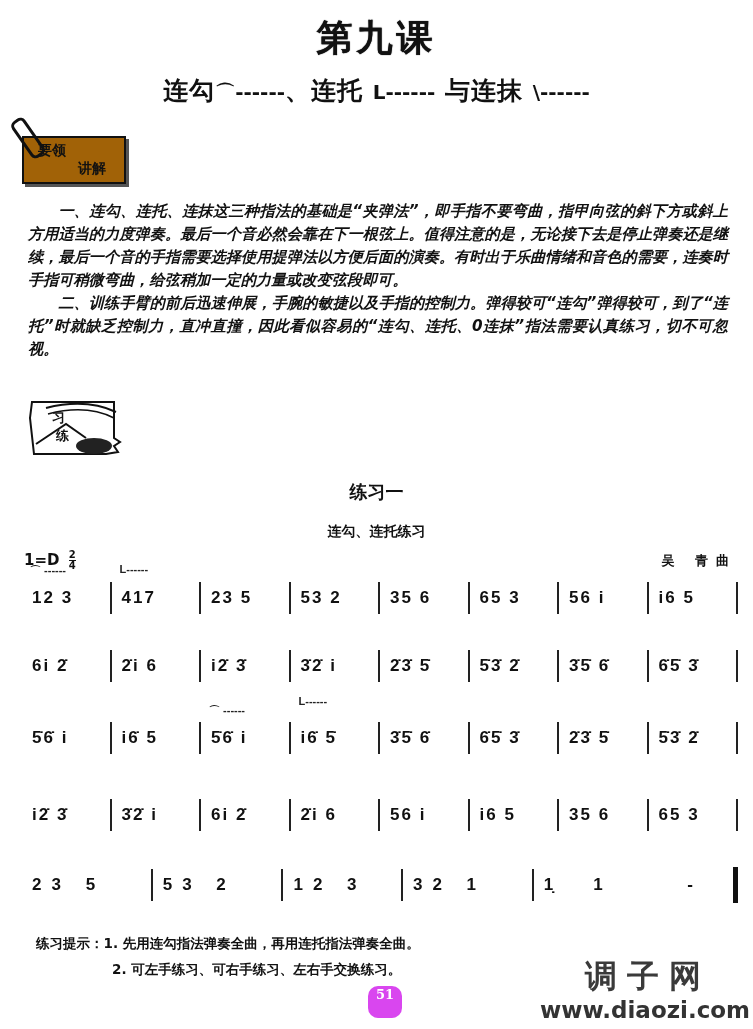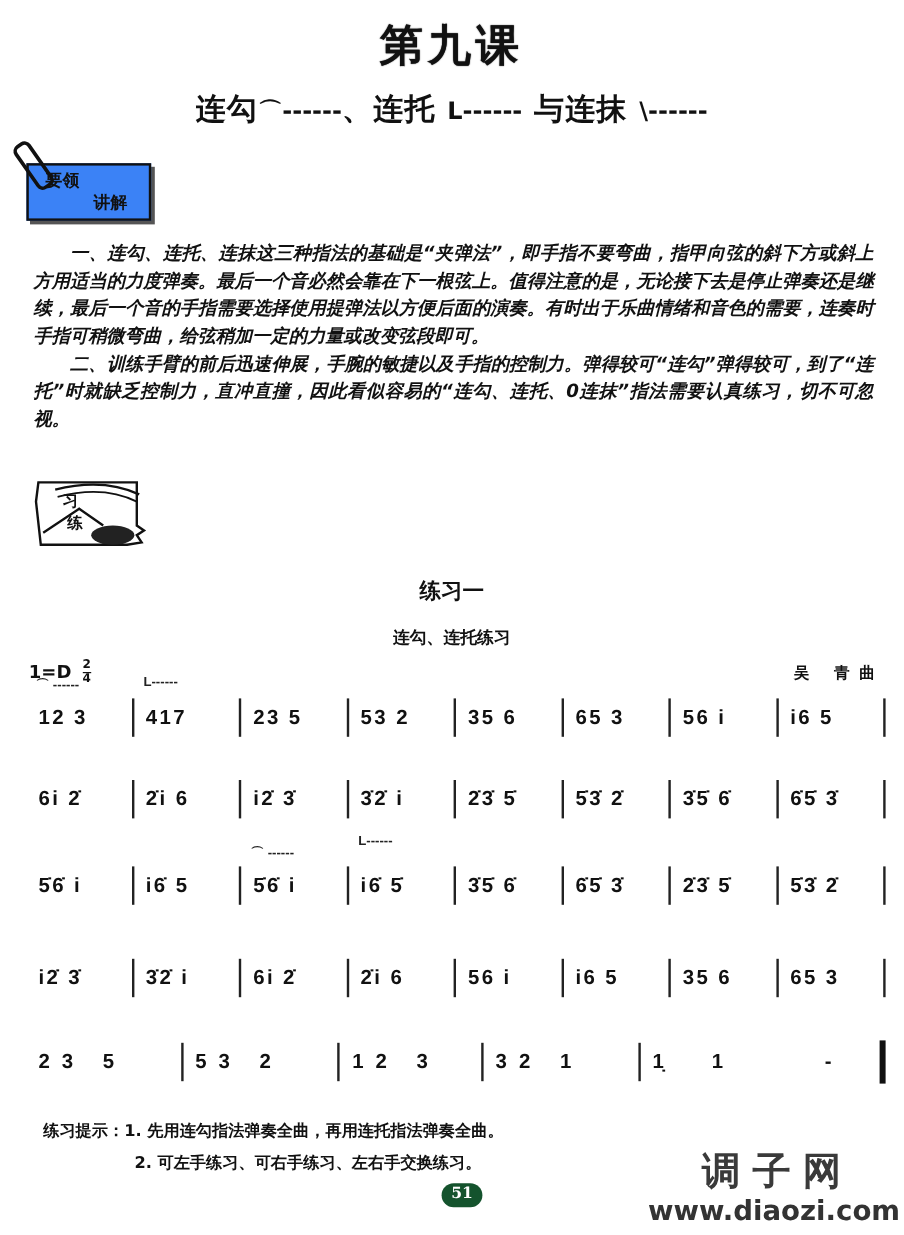--- a/index.html
+++ b/index.html
@@ -5,21 +5,21 @@
   html, body { margin: 0; padding: 0; background: #ffffff; }
   body { width: 753px; height: 1029px; position: relative; overflow: hidden;
          font-family: "DejaVu Serif", "Liberation Serif", serif; color: #111; }
   .abs { position: absolute; }
   .title { left: 0; width: 753px; top: 14px; text-align: center; font-size: 36px; font-weight: bold;
            letter-spacing: 4px; color: #111; text-shadow: 0 0 1px #000; }
   .subtitle { left: 0; width: 753px; top: 74px; text-align: center; font-size: 25px; font-weight: bold;
               font-family: "DejaVu Sans", "Liberation Sans", sans-serif; letter-spacing: 1px; }
   .subtitle .mark { font-weight: bold; font-size: 20px; letter-spacing: 0; }
   .badge1 { left: 22px; top: 136px; width: 100px; height: 44px; border: 2px solid #111;
-            box-shadow: 3px 3px 0 #555; background: #3b82f6; }
+            box-shadow: 3px 3px 0 #555; background: #a16207; }
   .badge1 .clip { position: absolute; left: -4px; top: -22px; width: 10px; height: 38px;
             border: 3px solid #111; border-radius: 6px; transform: rotate(-35deg); background: transparent; }
   .badge1 .t1 { position: absolute; left: 14px; top: 4px; font-size: 14px; font-weight: bold;
             font-family: "DejaVu Sans", sans-serif; }
   .badge1 .t2 { position: absolute; left: 54px; top: 22px; font-size: 14px; font-weight: bold;
             font-family: "DejaVu Sans", sans-serif; }
   .para { left: 28px; width: 700px; font-size: 15.2px; line-height: 23px; font-weight: bold;
           font-family: "DejaVu Sans", "Liberation Sans", sans-serif; text-align: justify; }
   .para p { margin: 0; }
   .para .indent { text-indent: 2em; font-style: italic; }
@@ -34,21 +34,21 @@
   .composer { right: 16px; top: 552px; font-size: 13px; font-weight: bold; font-family: "DejaVu Sans", sans-serif; letter-spacing: 8px; }
   .staff-row { left: 22px; width: 716px; height: 46px; display: flex; align-items: center; }
   .measure { flex: 1; display: flex; align-items: center; height: 100%; position: relative;
              font-family: "Liberation Sans", "DejaVu Sans", sans-serif; font-weight: bold; font-size: 17px; }
   .measure .notes { padding-left: 10px; letter-spacing: 2px; white-space: pre; position: relative; }
   .bar { width: 2px; height: 32px; background: #222; }
   .bar.final { width: 5px; height: 36px; background: #111; }
   .mark-above { position: absolute; top: -12px; left: 8px; font-size: 11px; letter-spacing: 0; color: #222; }
   .tips { left: 36px; top: 930px; font-size: 13.5px; font-weight: bold; font-family: "DejaVu Sans", sans-serif; line-height: 26px; }
   .tips .row2 { padding-left: 76px; }
-  .pagenum { left: 368px; top: 986px; width: 34px; height: 20px; border-radius: 10px; background: #14532d; color: #fff;
+  .pagenum { left: 368px; top: 986px; width: 34px; height: 32px; border-radius: 10px; background: #d946ef; color: #fff;
              text-align: center; font-size: 13px; line-height: 18px; font-weight: bold; }
   .wm1 { left: 585px; top: 955px; font-size: 32px; font-family: "DejaVu Sans", sans-serif; font-weight: bold; color: #3a3a3a; letter-spacing: 10px; }
   .wm2 { left: 540px; top: 997px; font-size: 23px; font-family: "DejaVu Sans", sans-serif; font-weight: bold; color: #333; }
 </style>
 </head>
 <body>
 
 <div class="abs title">第九课</div>
 
 <div class="abs subtitle">

